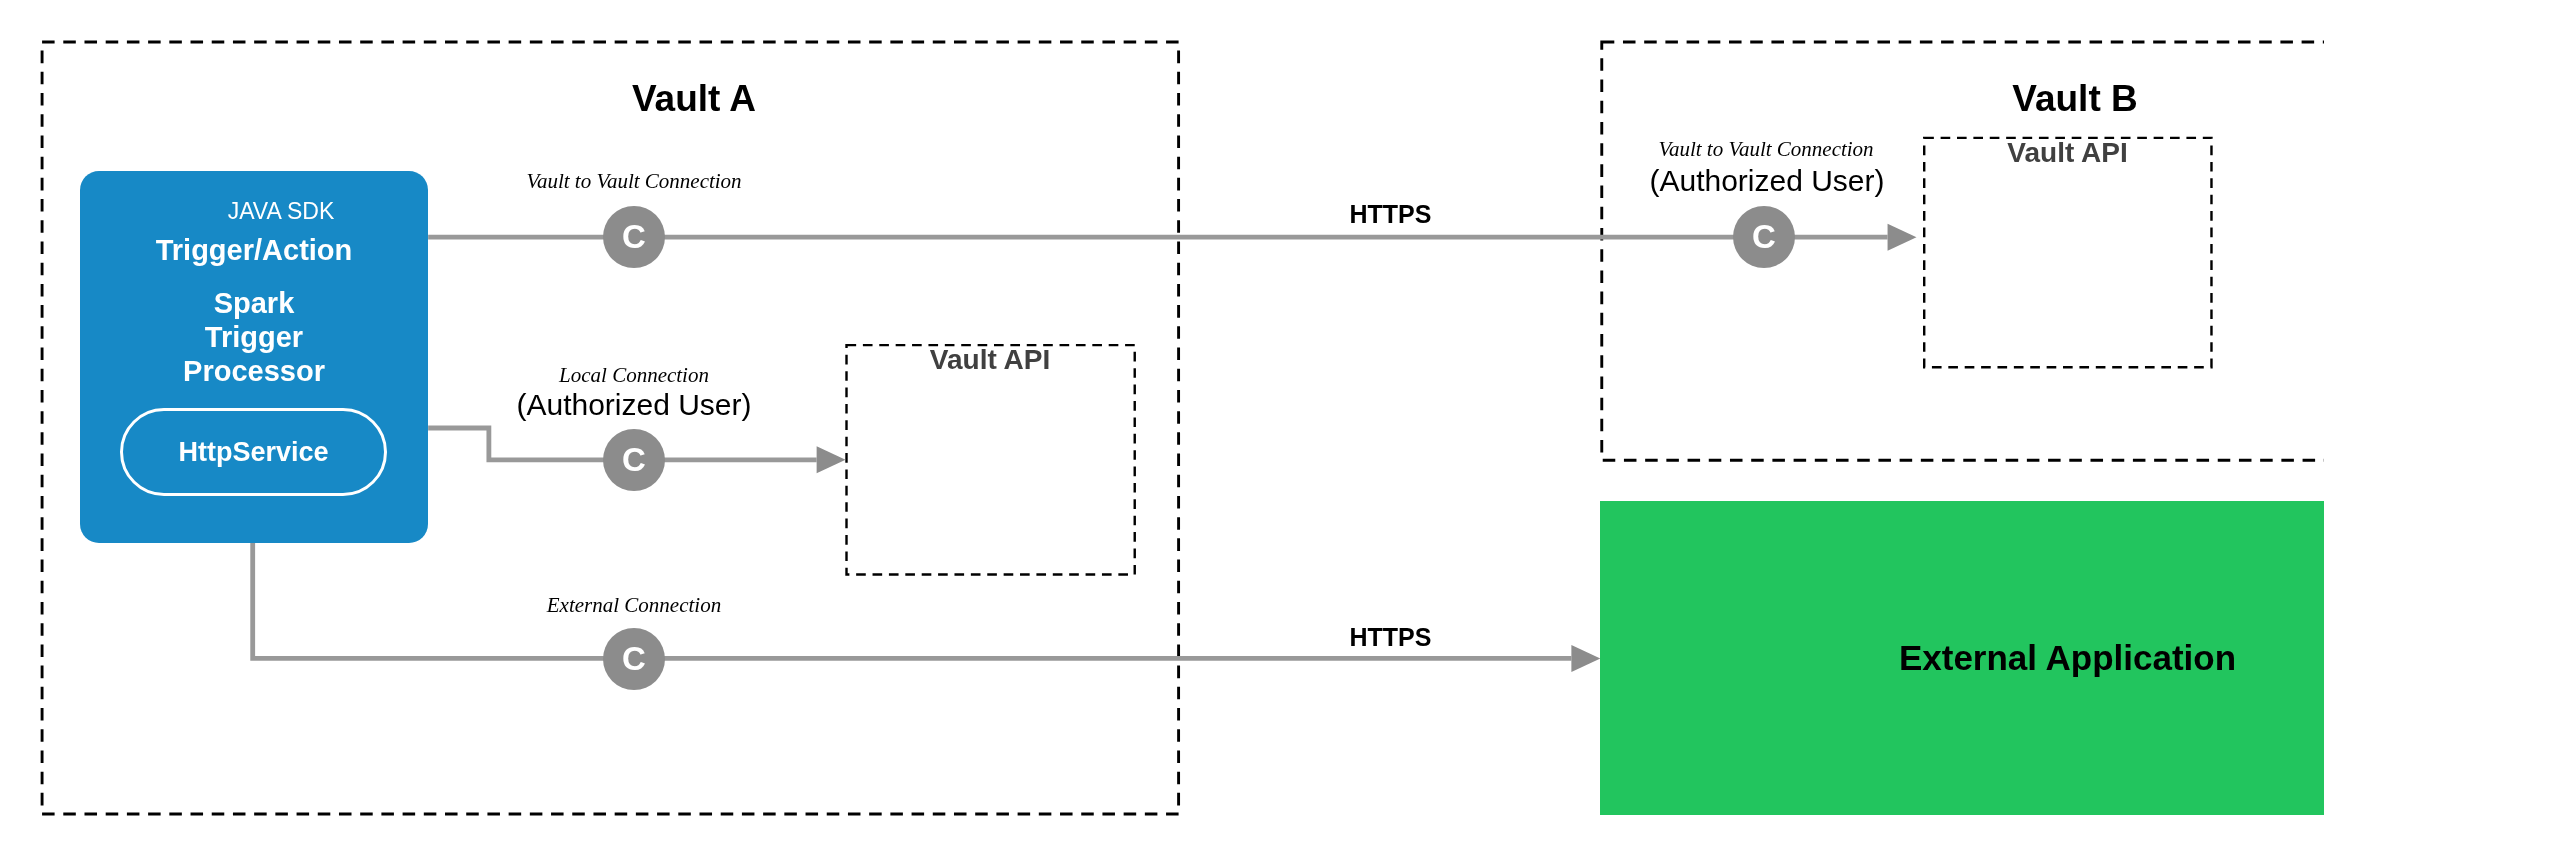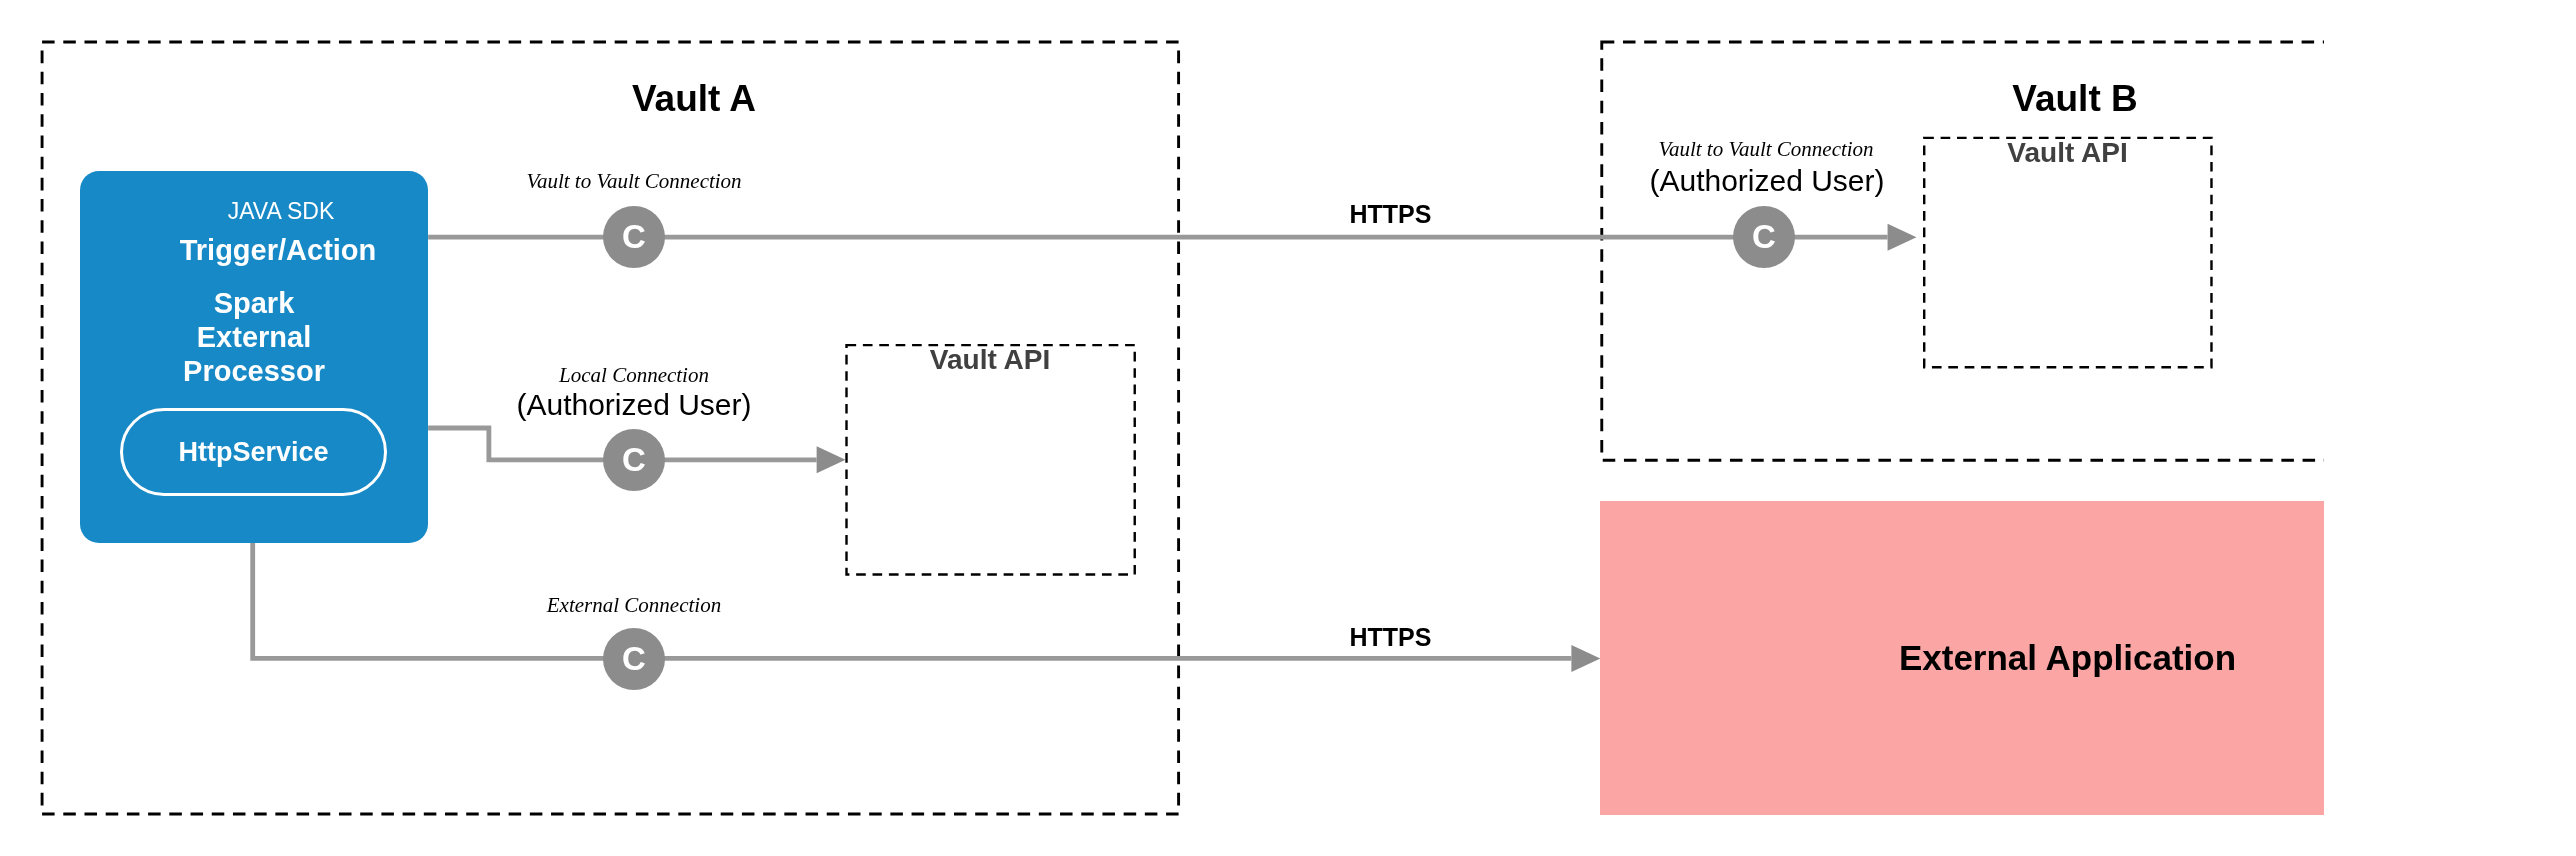--- a/index.html
+++ b/index.html
@@ -16,37 +16,37 @@
   .label.italic { font-style: italic; font-size: 21px; line-height: 27px; font-family: Liberation Serif, serif; }
   .label.plain  { font-size: 30px; line-height: 27px; }
   .label.proto  { font-weight: bold; font-size: 25px; line-height: 29px; }
   .title { position: absolute; text-align: center; font-weight: bold; font-size: 37px; line-height: 42px; color: #000; }
 
   .processor-box {
     position: absolute; left: 80px; top: 171px; width: 348px; height: 372px;
     background: #1789C6; border-radius: 19px; color: #ffffff;
   }
   .processor-box .sdk   { position: absolute; top: 26px; left: 0; width: 100%; text-align: center; font-size: 23px; line-height: 29px; margin-left: 27px; }
-  .processor-box .pname { position: absolute; top: 62px; left: 0; width: 100%; text-align: center; font-weight: bold; font-size: 29px; line-height: 35px; padding-left: 24px; }
+  .processor-box .pname { position: absolute; top: 62px; left: 0; width: 100%; text-align: center; font-weight: bold; font-size: 29px; line-height: 35px; }
   .processor-box .engine{ position: absolute; top: 115px; left: 0; width: 100%; text-align: center; font-weight: bold; font-size: 29px; line-height: 34px; }
   .service-pill {
     position: absolute; left: 40px; top: 237px; width: 267px; height: 88px;
     box-sizing: border-box; border: 3.9px solid #ffffff; border-radius: 44px;
     display: flex; align-items: center; justify-content: center;
     font-weight: bold; font-size: 27px;
   }
 
   .api-label-box {
     position: absolute; display: flex; align-items: flex-start; justify-content: center;
     font-weight: bold; font-size: 28px; color: #404040;
   }
 
   .external-app {
     position: absolute; left: 1600px; top: 501px; width: 935px; height: 314px;
-    background: #fca5a5; display: flex; align-items: center; justify-content: center;
+    background: #22c55e; display: flex; align-items: center; justify-content: center;
     font-weight: bold; font-size: 35px; color: #000;
   }
 
   .badge {
     position: absolute; width: 62px; height: 62px; border-radius: 50%;
     background: #8C8C8C; color: #ffffff; font-weight: bold; font-size: 33px;
     display: flex; align-items: center; justify-content: center;
   }
 </style>
 </head>
@@ -69,21 +69,21 @@
 
     <path d="M262 563 V683 H1630" fill="none" stroke="#999999" stroke-width="5"></path>
     <polygon points="1660,683 1630,669 1630,697" fill="#8C8C8C"></polygon>
   </svg>
 
   <div class="title" style="left:501px; top:78px; width:386px;">Vault A</div>
 
   <div class="processor-box">
     <div class="sdk">JAVA SDK</div>
     <div class="pname">Trigger/Action</div>
-    <div class="engine"><span>Spark</span><br><span>External</span><br><span>Processor</span></div>
+    <div class="engine"><span>Spark</span><br><span>Trigger</span><br><span>Processor</span></div>
     <div class="service-pill">
         <span>HttpService</span>
       </div>
   </div>
 
   <div class="api-label-box" style="left:845px; top:344px; width:290px; height:231px;">
       <span>Vault API</span>
     </div>
 
   <div class="label italic" style="left:441px; top:168px; width:386px;">Vault to Vault Connection</div>

